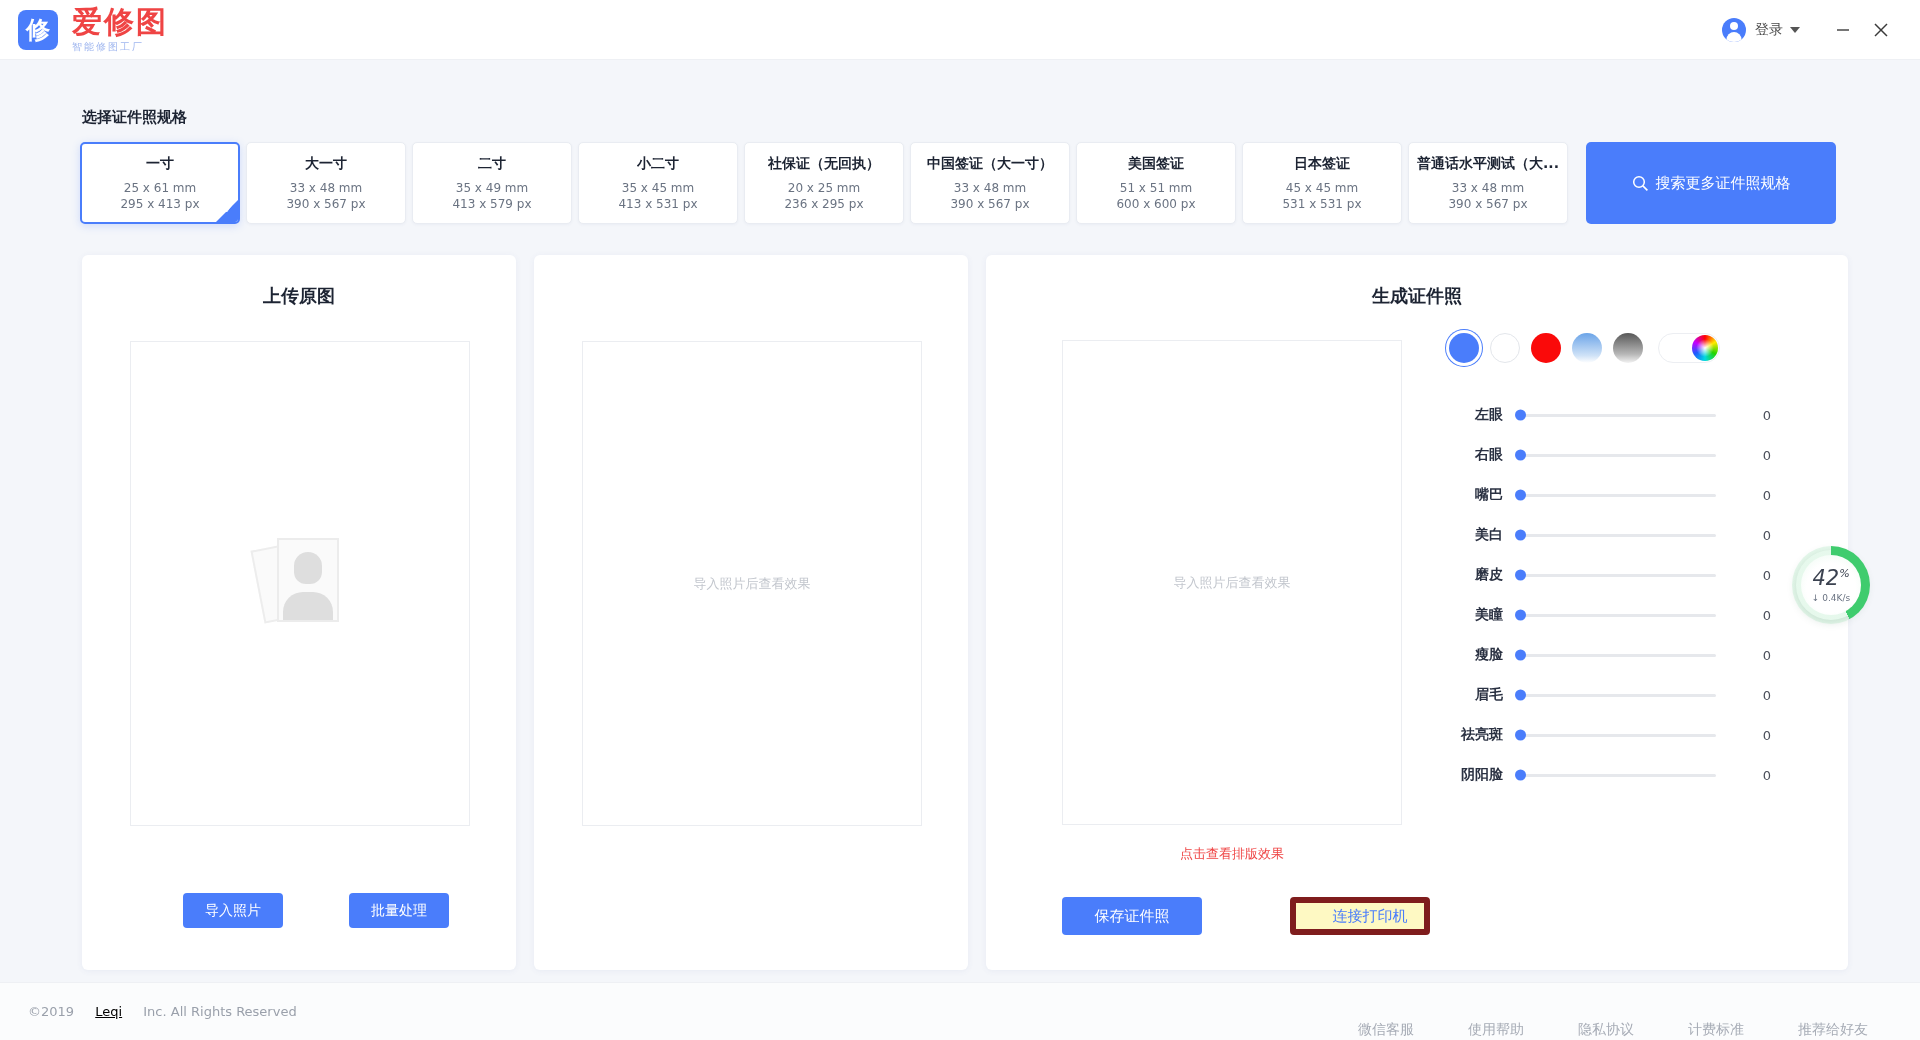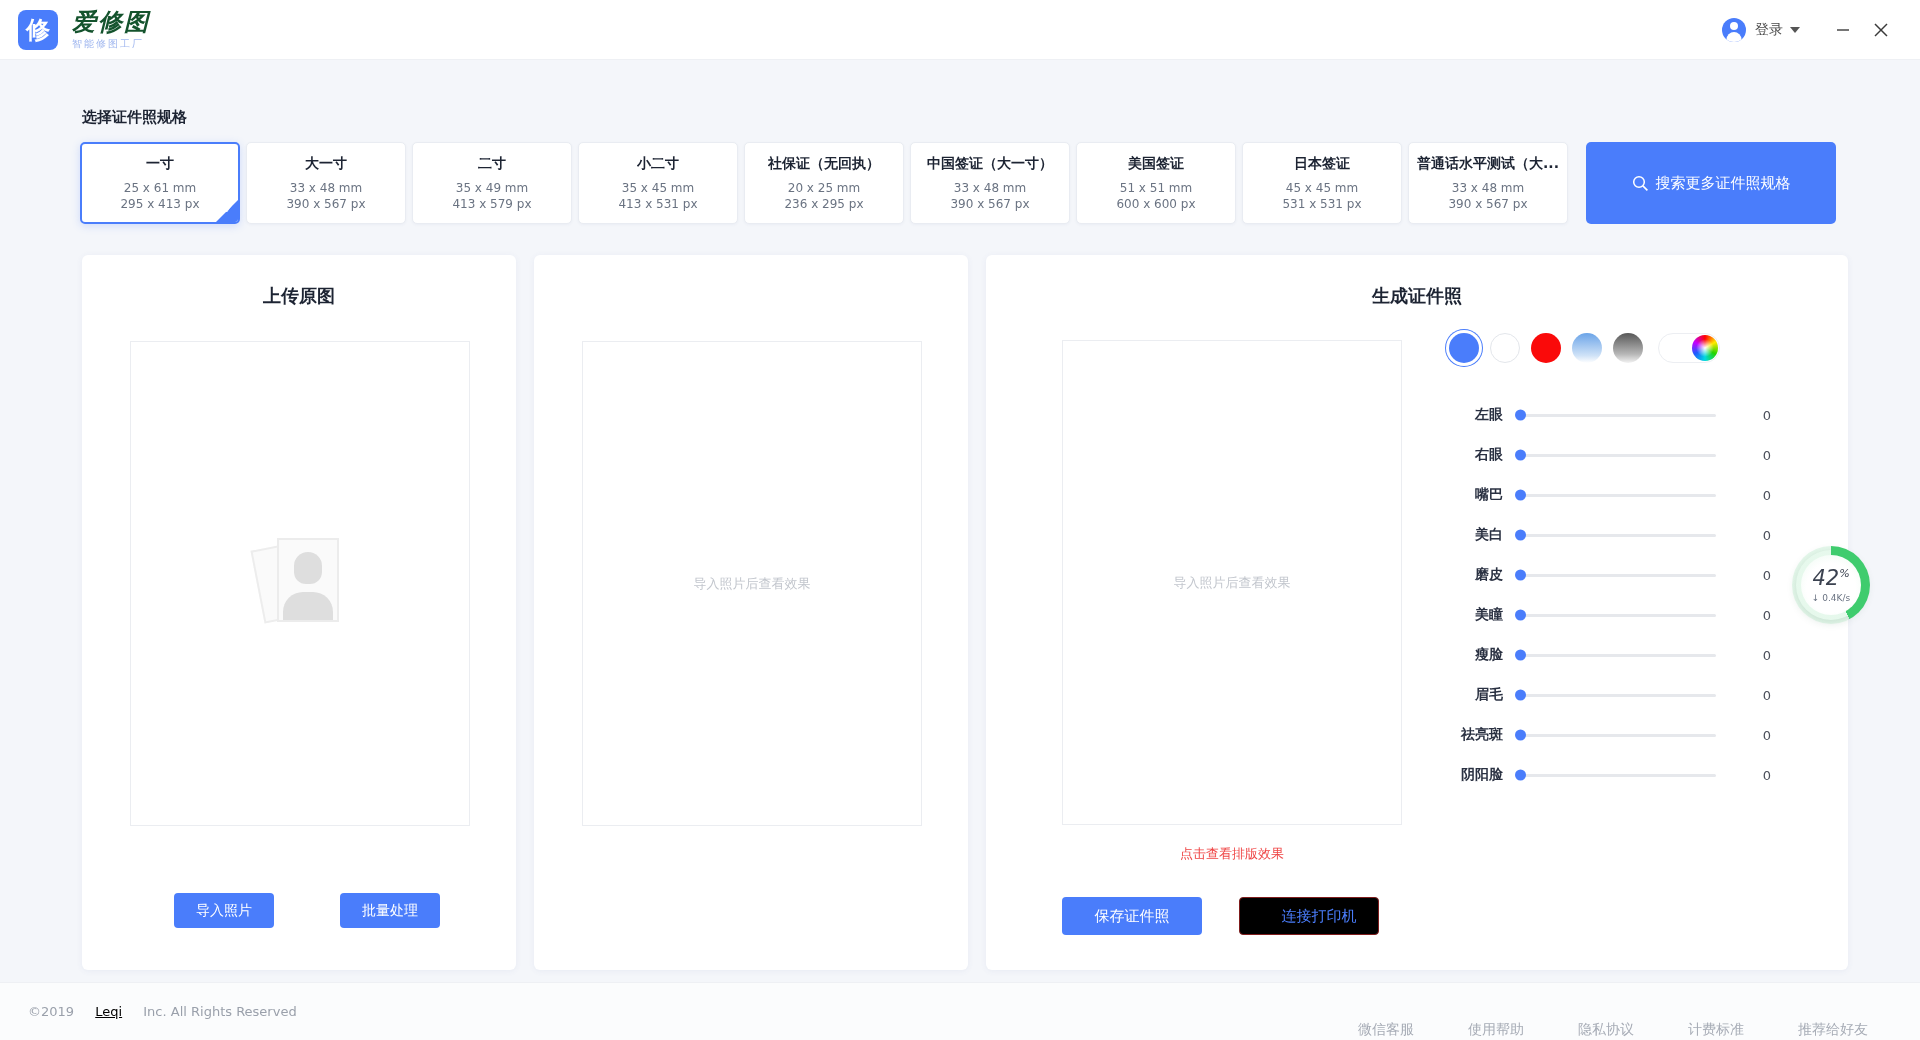--- a/index.html
+++ b/index.html
@@ -20,22 +20,22 @@
   .logo-wrap { display: flex; align-items: center; margin-left: 18px; }
   .logo-badge {
     width: 40px; height: 40px; border-radius: 8px;
     background: #4a7dfb; color: #fff;
     display: flex; align-items: center; justify-content: center;
     font-size: 24px; font-weight: bold;
     font-family: "DejaVu Sans", sans-serif;
   }
   .logo-text { margin-left: 14px; line-height: 1; }
   .logo-title {
-    font-size: 24px; font-weight: bold; color: #14532d;
-    letter-spacing: 2px; font-family: "DejaVu Sans", sans-serif; font-style: italic;
+    font-size: 30px; font-weight: bold; color: #ef4444;
+    letter-spacing: 2px; font-family: "DejaVu Sans", sans-serif;
   }
   .logo-sub {
     font-size: 10px; color: #9fb6ef; letter-spacing: 2px;
     margin-top: 5px; font-family: "DejaVu Sans", sans-serif;
   }
   .titlebar-right {
     margin-left: auto; display: flex; align-items: center;
     margin-right: 22px; height: 100%;
   }
   .avatar-icon {
@@ -168,39 +168,39 @@
     width: 28px; height: 32px; border-radius: 14px 14px 12px 12px;
     background: #dedede;
   }
   .photo-ph .body {
     position: absolute; left: 50%; bottom: -2px; transform: translateX(-50%);
     width: 50px; height: 30px; border-radius: 20px 20px 0 0;
     background: #dedede;
   }
 
   .btn-row {
-    position: absolute; bottom: 42px; left: 8px; width: 100%;
+    position: absolute; bottom: 42px; left: 17px; width: 100%;
     display: flex; justify-content: center; gap: 66px;
   }
   .btn {
     width: 100px; height: 35px; border-radius: 4px;
     display: flex; align-items: center; justify-content: center;
     font-size: 14px; font-family: "DejaVu Sans", sans-serif;
   }
   .btn-primary { background: #4a7dfb; color: #fff; }
   .btn-outline {
-    background: #000000; color: #4a7dfb; border: 1px solid #7f1d1d; padding-left: 20px;
+    background: #fef9c3; color: #4a7dfb; border: 6px solid #7f1d1d; padding-left: 20px;
   }
   .link-typeset {
     position: absolute; left: 76px; top: 590px; width: 340px;
     text-align: center; font-size: 13px; color: #ef4444;
     font-family: "DejaVu Sans", sans-serif;
   }
   .btn-row-c {
-    position: absolute; bottom: 35px; left: 76px; width: 317px;
+    position: absolute; bottom: 35px; left: 76px; width: 368px;
     display: flex; justify-content: space-between;
   }
   .btn-wide { width: 140px; height: 38px; font-size: 15px; }
 
   
   .controls {
     position: absolute; left: 455px; top: 78px; width: 380px;
   }
   .swatch-row { display: flex; align-items: center; gap: 11px; margin-left: 8px; }
   .swatch {

